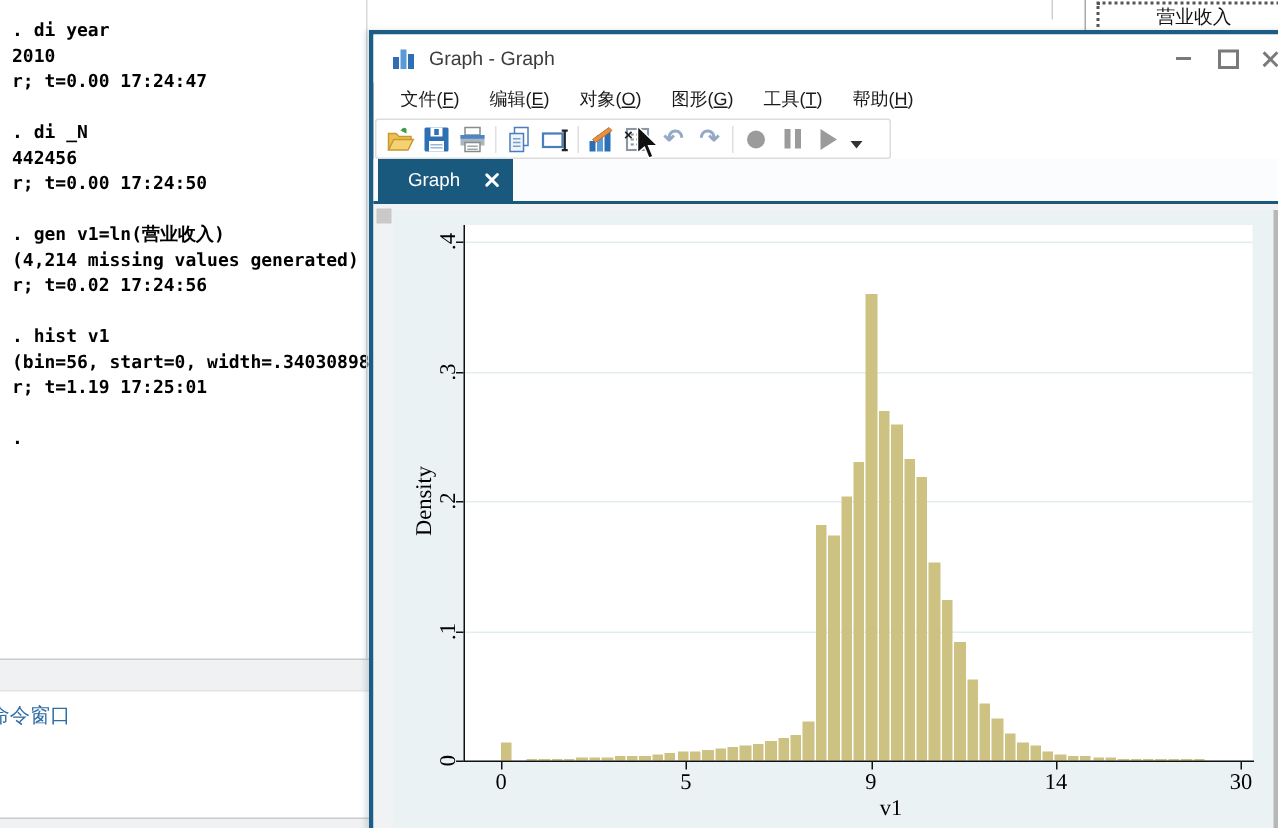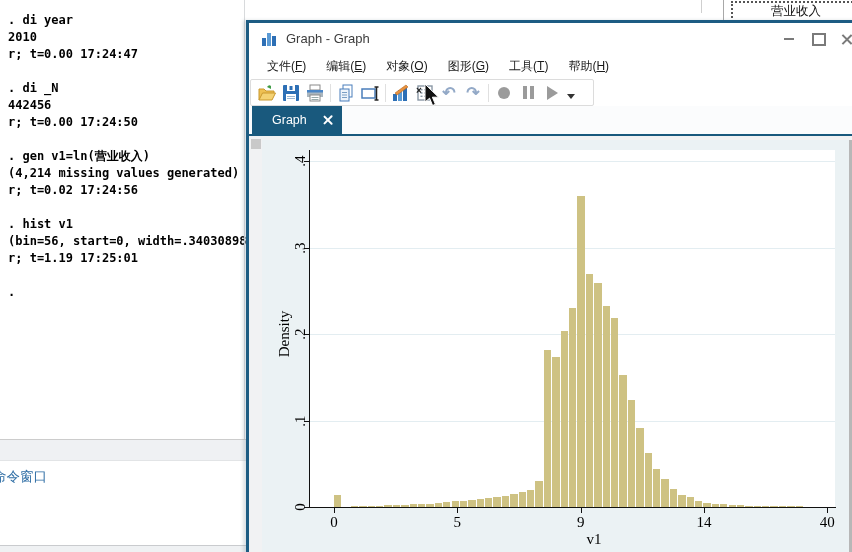--- a/index.html
+++ b/index.html
@@ -316,21 +316,21 @@
         <div class="yticklabel" style="top: 21px;">.4</div>
         <div class="xtick" style="left: 72px;"></div>
         <div class="xticklabel" style="left: 72px;">0</div>
         <div class="xtick" style="left: 195.325px;"></div>
         <div class="xticklabel" style="left: 195.325px;">5</div>
         <div class="xtick" style="left: 318.65px;"></div>
         <div class="xticklabel" style="left: 318.65px;">9</div>
         <div class="xtick" style="left: 441.975px;"></div>
         <div class="xticklabel" style="left: 441.975px;">14</div>
         <div class="xtick" style="left: 565.3px;"></div>
-        <div class="xticklabel" style="left: 565.3px;">40</div>
+        <div class="xticklabel" style="left: 565.3px;">30</div>
       </div>
     <div class="vscroll"></div>
   </div>
 </div>
 
 <span class="cursor-x">×</span>
 <svg class="cursor" width="17" height="25" viewBox="0 0 17 25">
   <path d="M1 1 L1 19 L5.6 15.2 L8.6 22.5 L11.4 21.3 L8.4 14.2 L14.5 14.2 Z" fill="#111" stroke="#fff" stroke-width="1"></path>
 </svg>
 

